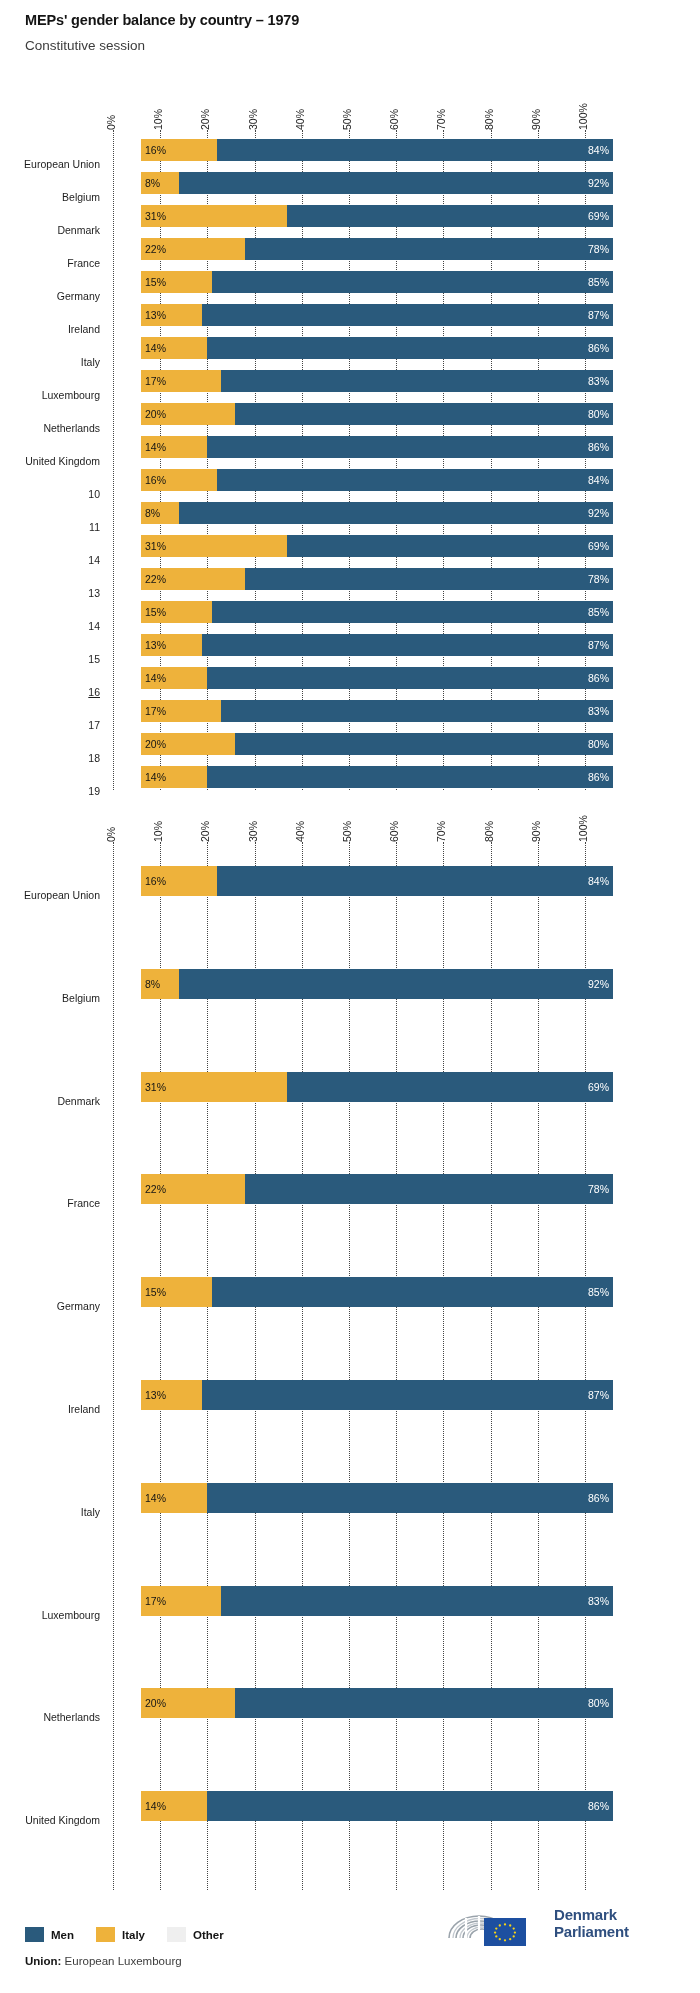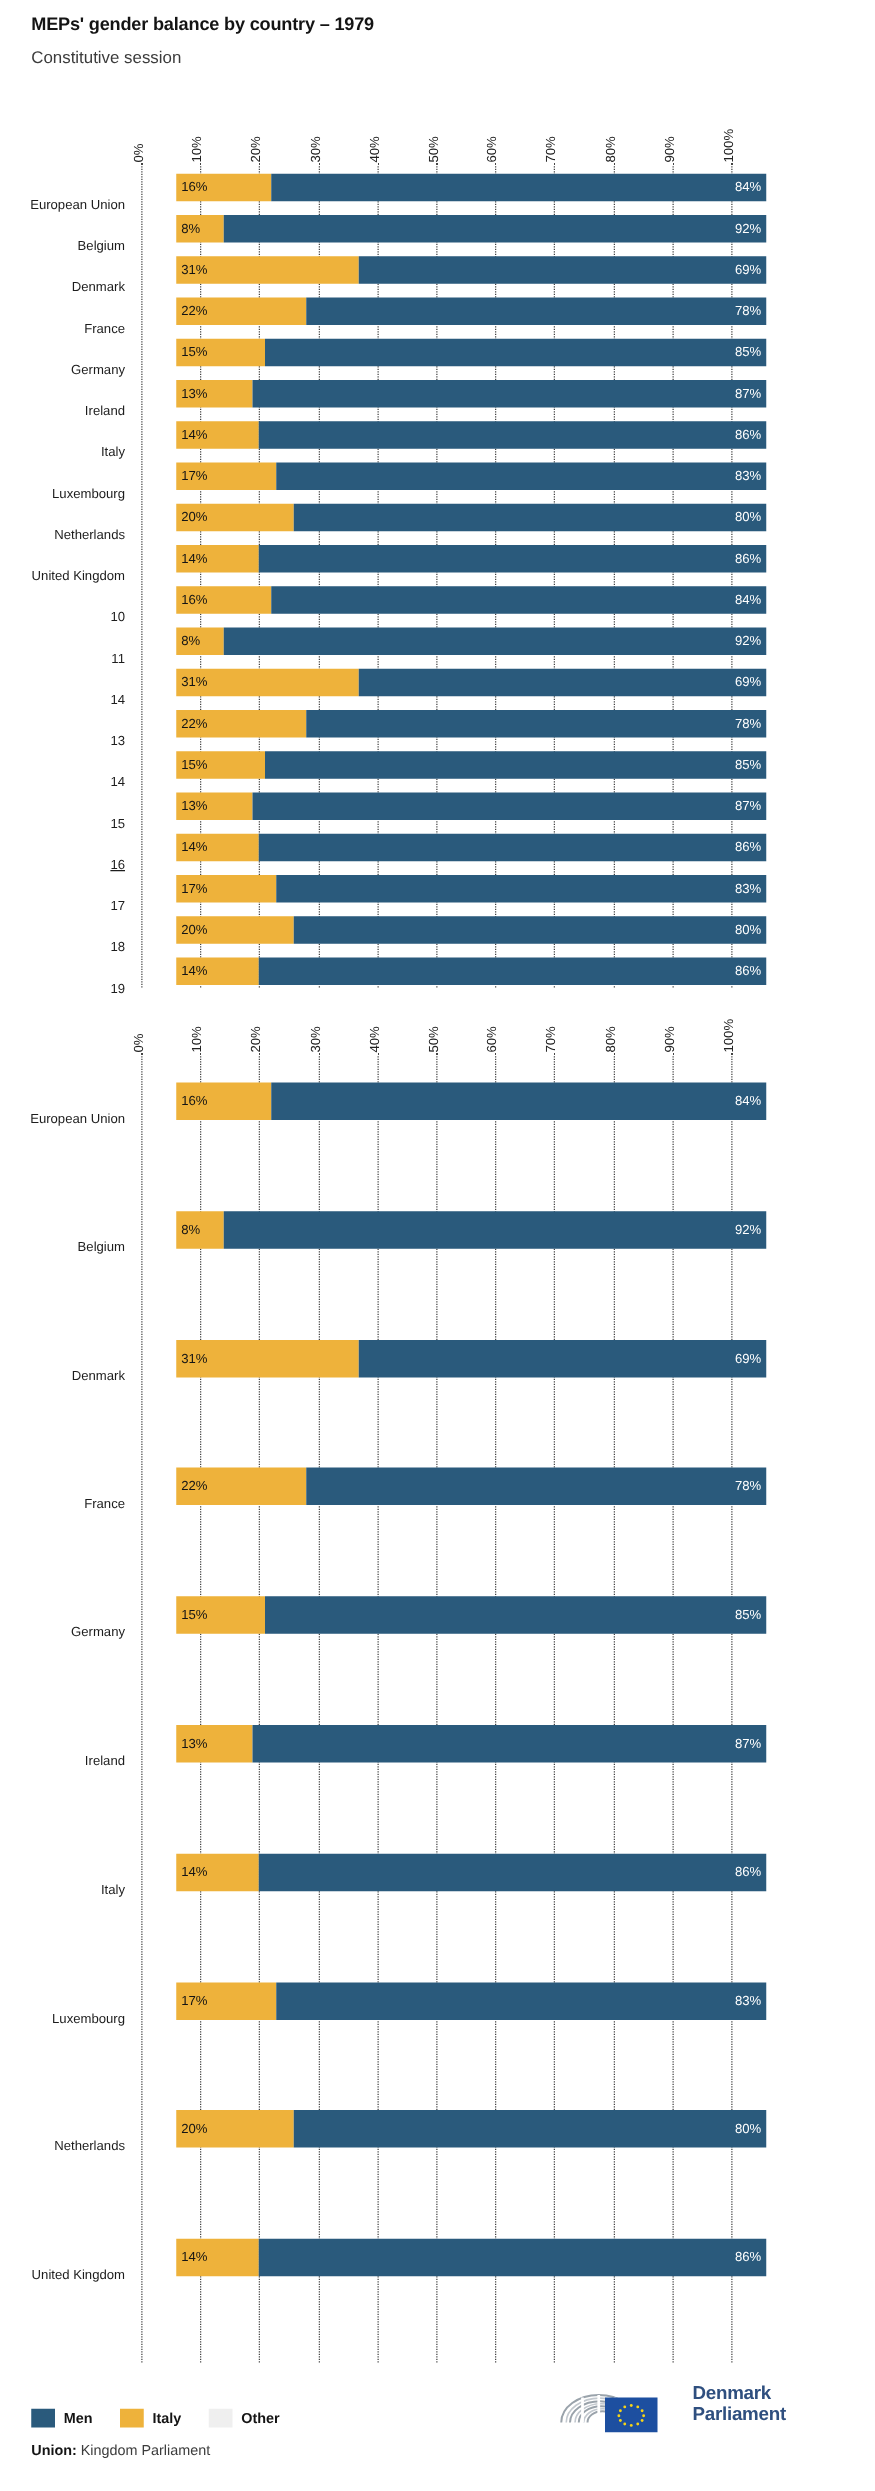--- a/index.html
+++ b/index.html
@@ -485,21 +485,21 @@
       <span class="leg-txt">Italy</span>
     </div>
     <div class="leg-item">
       <span class="swatch" style="background: rgb(239, 239, 239);"></span>
       <span class="leg-txt">Other</span>
     </div>
   </div>
 
   <div class="source">
     <b>Union:</b>
-    <span>Kingdom Parliament</span>
+    <span>European Luxembourg</span>
   </div>
 
   <div class="logo">
     <svg width="238" height="44" viewBox="0 0 238 44">
       <g fill="none" stroke="#9aa3ab" stroke-width="1.6">
         <path d="M13 36 A30 22 0 0 1 73 36"></path>
         <path d="M20 36 A24 17 0 0 1 68 36"></path>
         <path d="M27 36 A18 13 0 0 1 63 36"></path>
         <path d="M34 36 A12 9 0 0 1 58 36"></path>
       </g>

